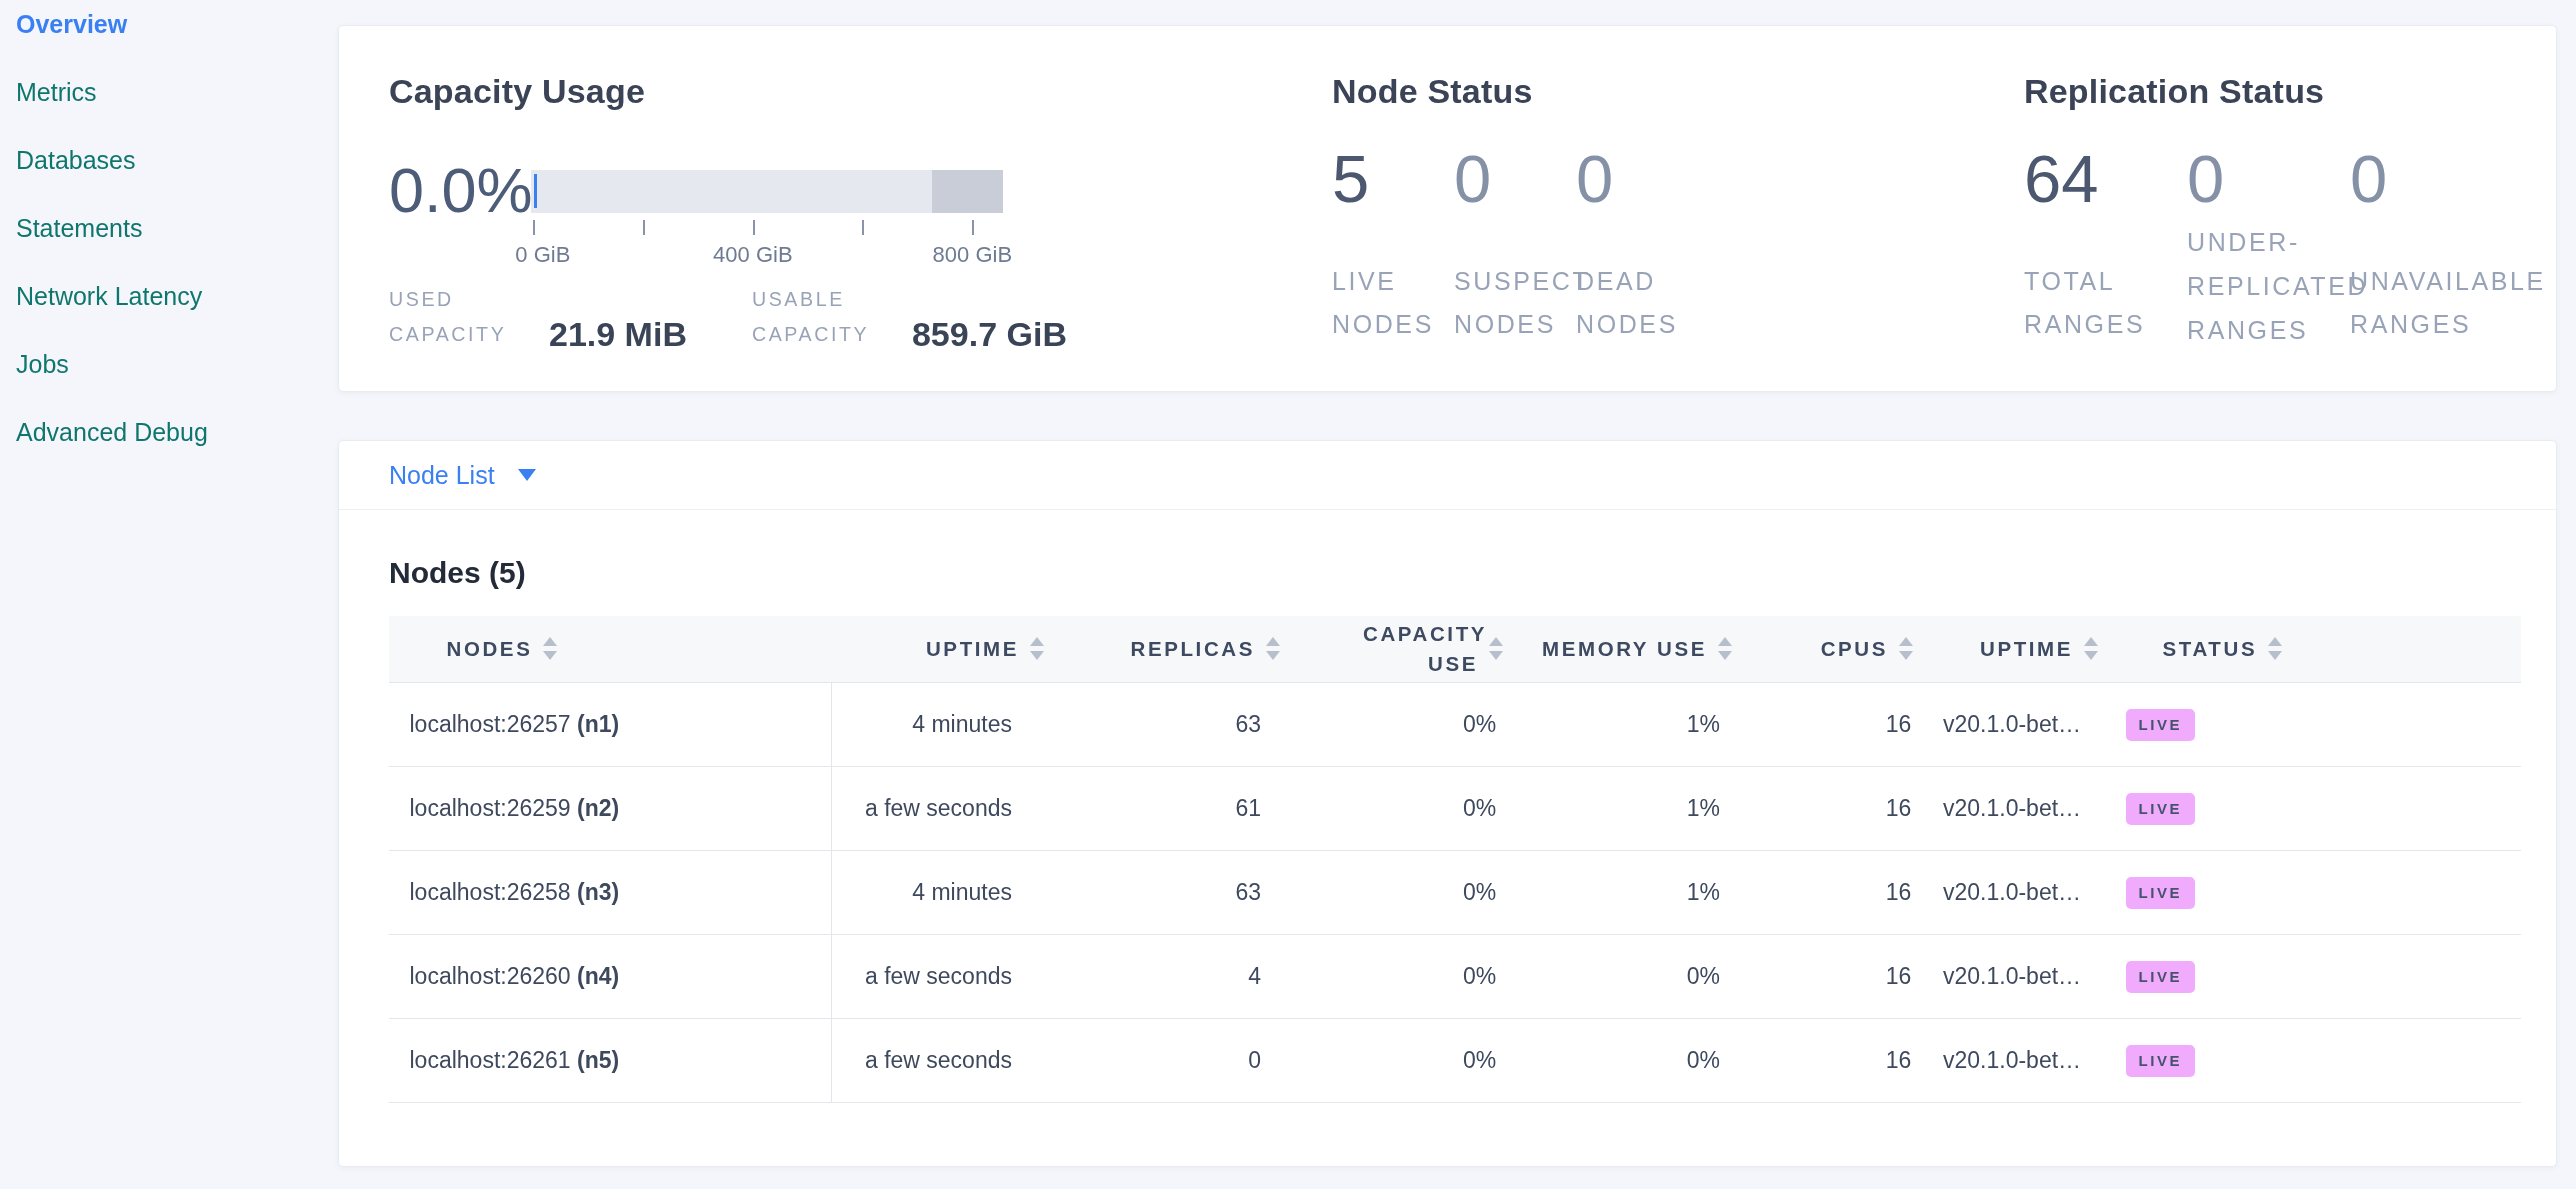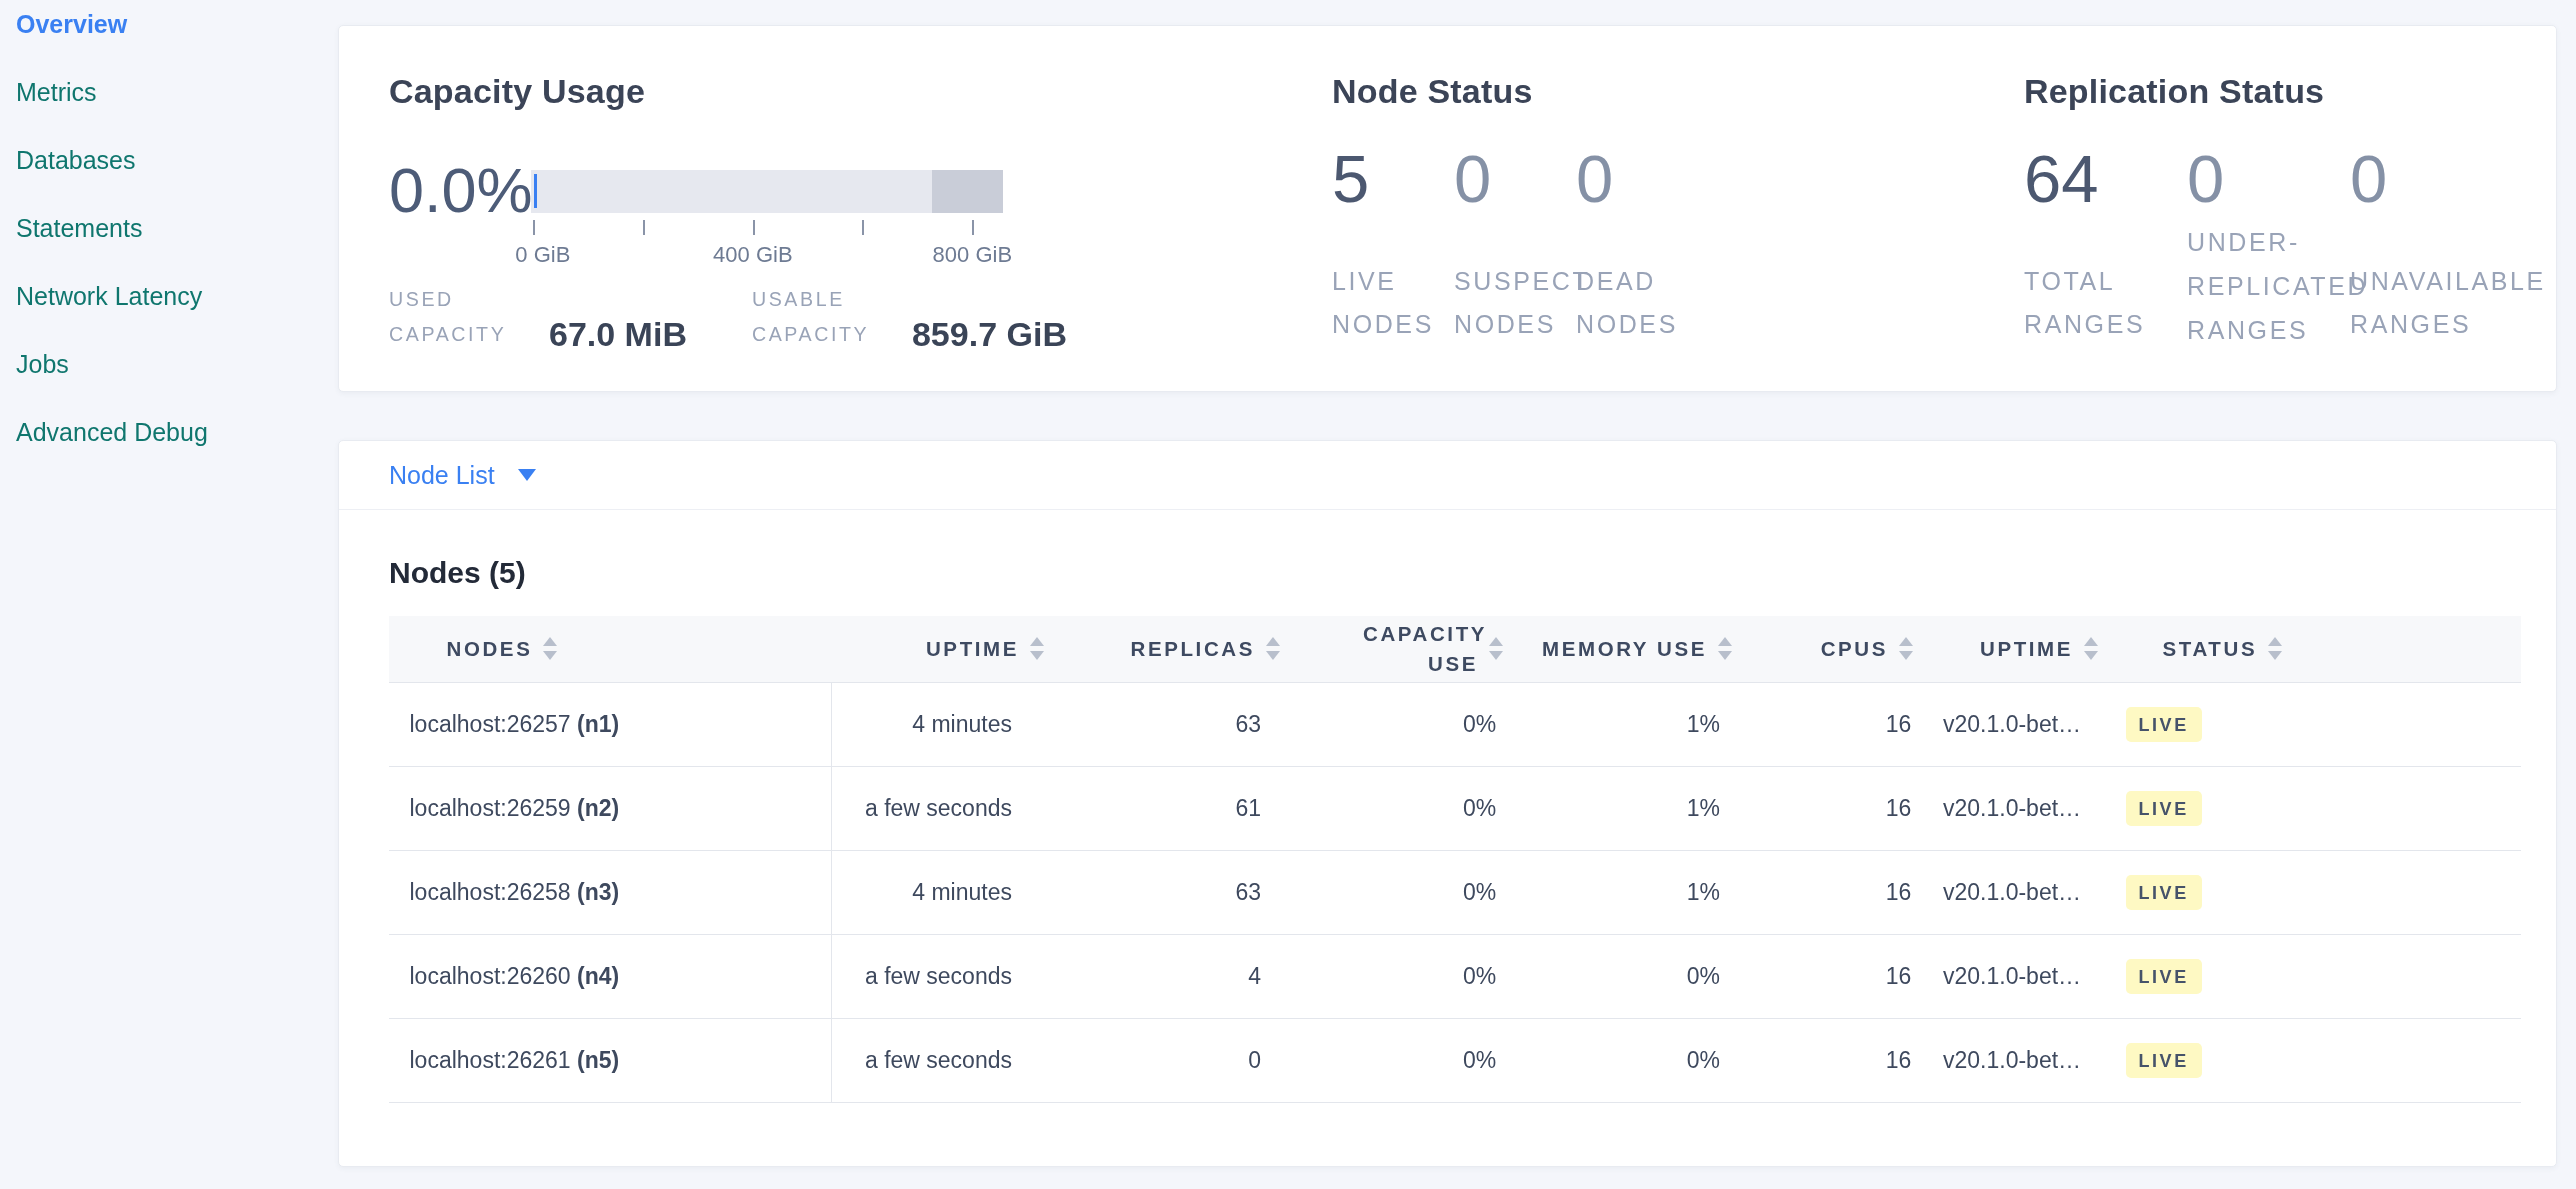--- a/index.html
+++ b/index.html
@@ -109,22 +109,22 @@
   td.al-right { text-align:right; padding-right:1.7px; }
   td.cell-uptime { padding-right:32px; }
   td.cell-replicas { padding-right:19px; }
   td.cell-capacity { padding-right:6.8px; }
   td.cell-memory { padding-right:12px; }
   td.cell-cpus { padding-right:1.7px; }
   td.cell-version { padding-left:30px; }
   td.cell-status { padding-left:13.6px; }
   .node-id { font-weight:700; }
   .badge {
-    display:inline-block; background:#fef9c3; color:#46536a; border-radius:5.1px;
-    font-size:18px; font-weight:700; letter-spacing:2.6px; padding:8.5px 12.8px; line-height:1;
+    display:inline-block; background:#f0abfc; color:#46536a; border-radius:5.1px;
+    font-size:15px; font-weight:700; letter-spacing:2.6px; padding:8.5px 12.8px; line-height:1;
   }
 </style>
 </head>
 <body>
 
 <div class="page">
 
   <div class="sidebar">
     <ul class="nav">
       <li class="active">Overview</li>
@@ -153,21 +153,21 @@
           <span class="tick" style="left:47%"></span>
           <span class="tick" style="left:70.2%"></span>
           <span class="tick" style="left:93.5%"></span>
           <span class="tick-label" style="left:2.5%">0 GiB</span>
           <span class="tick-label" style="left:47%">400 GiB</span>
           <span class="tick-label" style="left:93.5%">800 GiB</span>
         </div>
       </div>
       <div class="cap-stats">
         <div class="cap-stat-label">USED CAPACITY</div>
-        <div class="cap-stat-value">67.0 MiB</div>
+        <div class="cap-stat-value">21.9 MiB</div>
         <div class="cap-stat-label gap-usable">USABLE CAPACITY</div>
         <div class="cap-stat-value">859.7 GiB</div>
       </div>
     </div>
 
     <div class="stat-section" id="node-status-section">
       <div class="section-title">Node Status</div>
       <div class="stat-row">
         <div class="stat-block w-node">
           <div class="stat-value strong">5</div>

